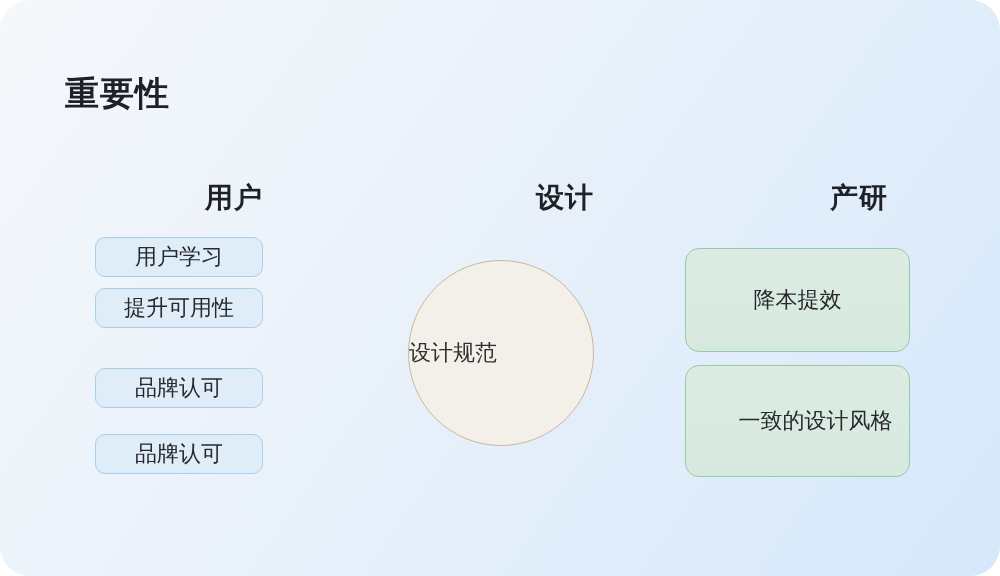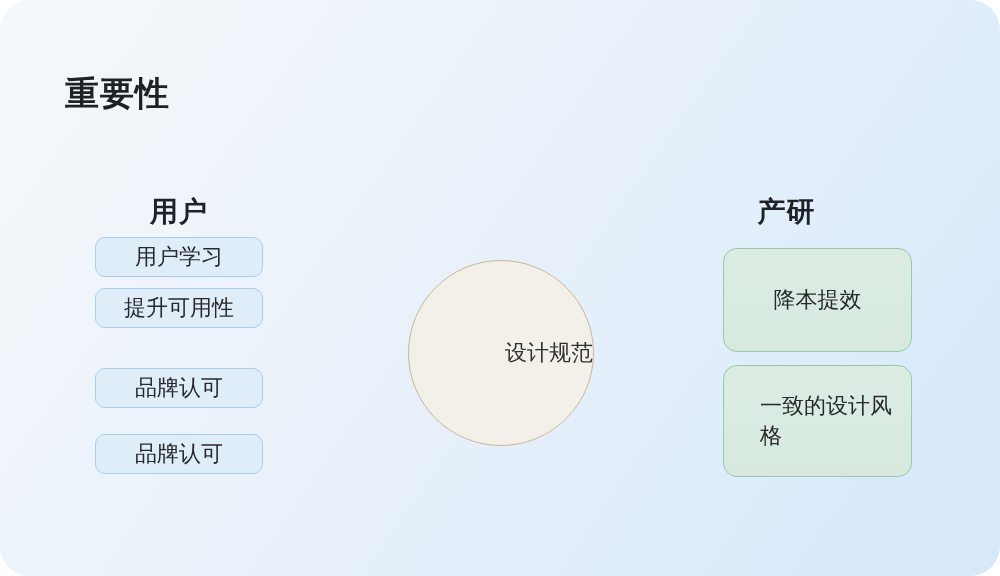--- a/index.html
+++ b/index.html
@@ -23,25 +23,25 @@
     position: absolute;
     left: 65px;
     top: 48px;
     font-size: 34px;
     font-weight: 700;
     color: #1e2227;
     letter-spacing: 1px;
   }
   .col-header {
     position: absolute;
-    top: 170px;
+    top: 156px;
     font-size: 28px;
     font-weight: 700;
     color: #1e2227;
-    text-align: center;
+    text-align: right;
     letter-spacing: 1px;
   }
   .col-header.users  { left: 95px;  width: 168px; }
   .col-header.design { left: 408px; width: 186px; }
   .col-header.rnd    { left: 685px; width: 203px; }
 
   .blue-box {
     position: absolute;
     left: 95px;
     width: 168px;
@@ -66,29 +66,29 @@
     left: 408px;
     top: 260px;
     width: 186px;
     height: 186px;
     box-sizing: border-box;
     background: #f3f0e9;
     border: 1px solid #c9b79b;
     border-radius: 50%;
     display: flex;
     align-items: center;
-    justify-content: flex-end;
+    justify-content: flex-start;
     font-size: 22px;
     color: #2e3033;
   }
 
   .green-box {
     position: absolute;
-    left: 723px;
-    width: 189px;
+    left: 685px;
+    width: 225px;
     box-sizing: border-box;
     background: linear-gradient(180deg, #dcece3 0%, #d7e9df 100%);
     border: 1px solid #95caa6;
     border-radius: 14px;
     display: flex;
     align-items: center;
     justify-content: center;
     font-size: 22px;
     color: #27292c;
   }
@@ -105,20 +105,21 @@
   <h2 class="col-header users">用户</h2>
 
   <div class="blue-box b0">用户学习</div>
 
   <div class="blue-box b1">提升可用性</div>
 
   <div class="blue-box b2">品牌认可</div>
 
   <div class="blue-box b3">品牌认可</div>
 
+  <h2 class="col-header design">设计</h2>
 
   <div class="design-circle">
     <span>设计规范</span>
   </div>
 
   <h2 class="col-header rnd">产研</h2>
 
   <div class="green-box g0">降本提效</div>
 
   <div class="green-box g1">一致的设计风格</div>

